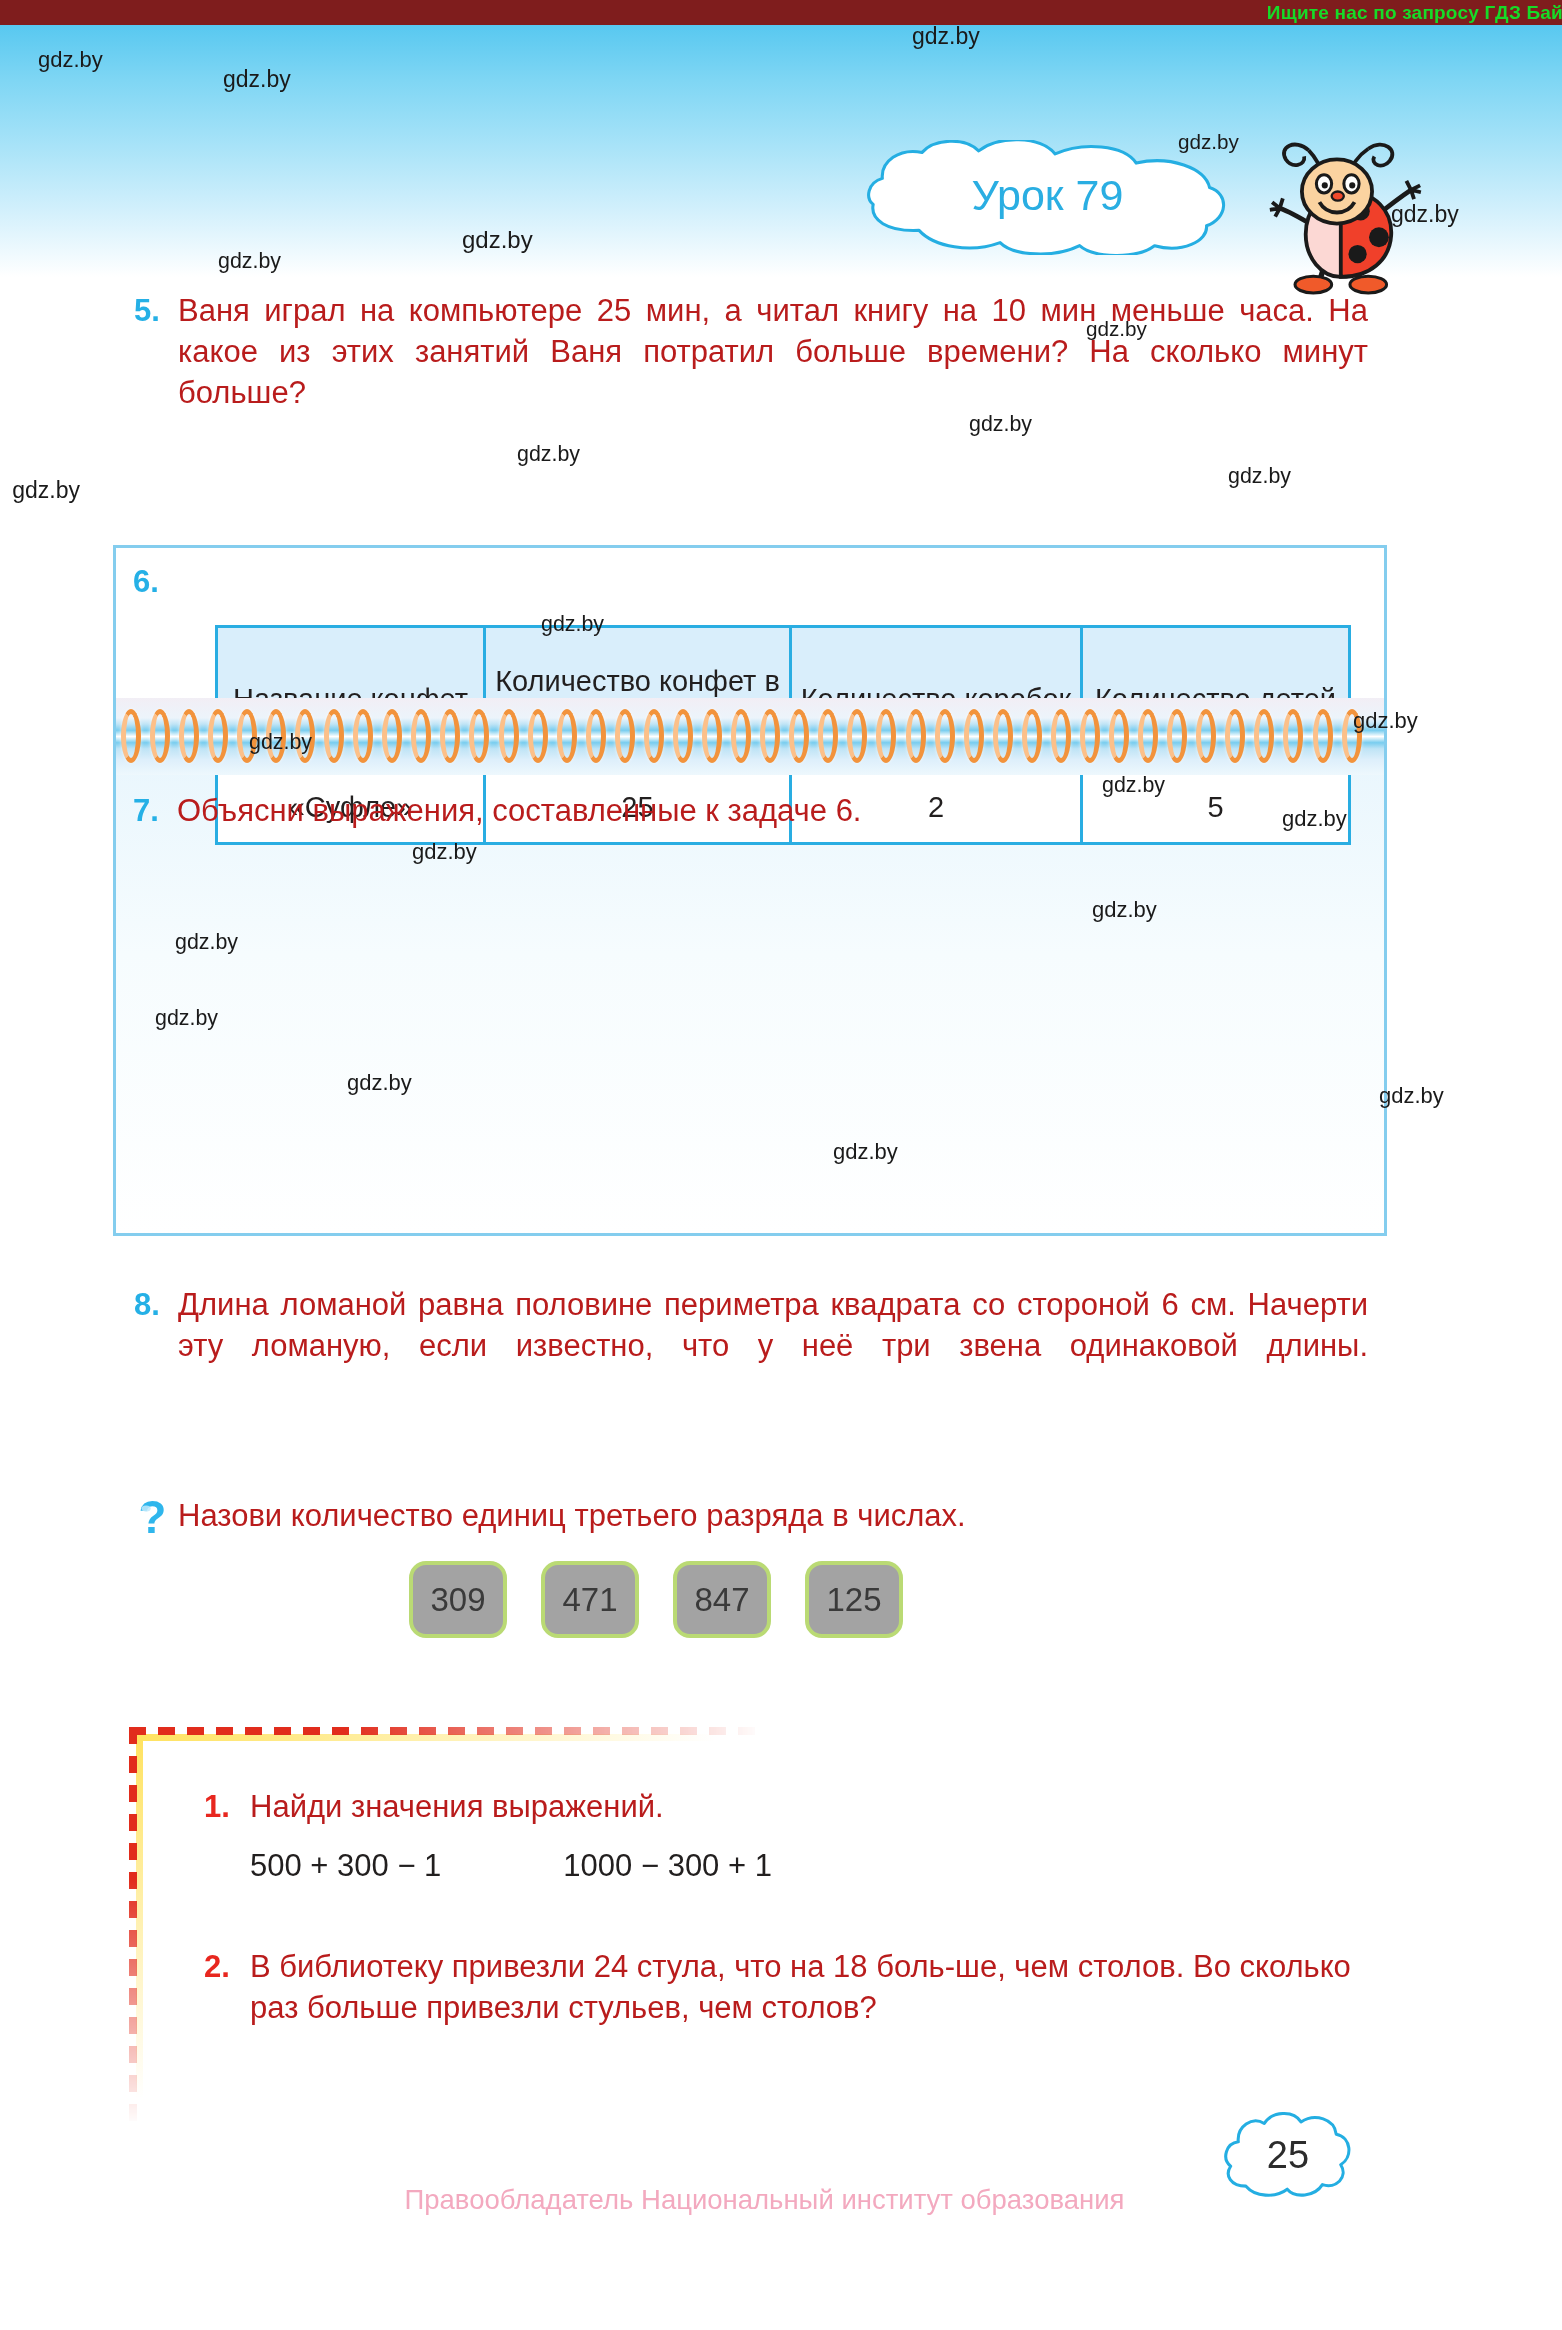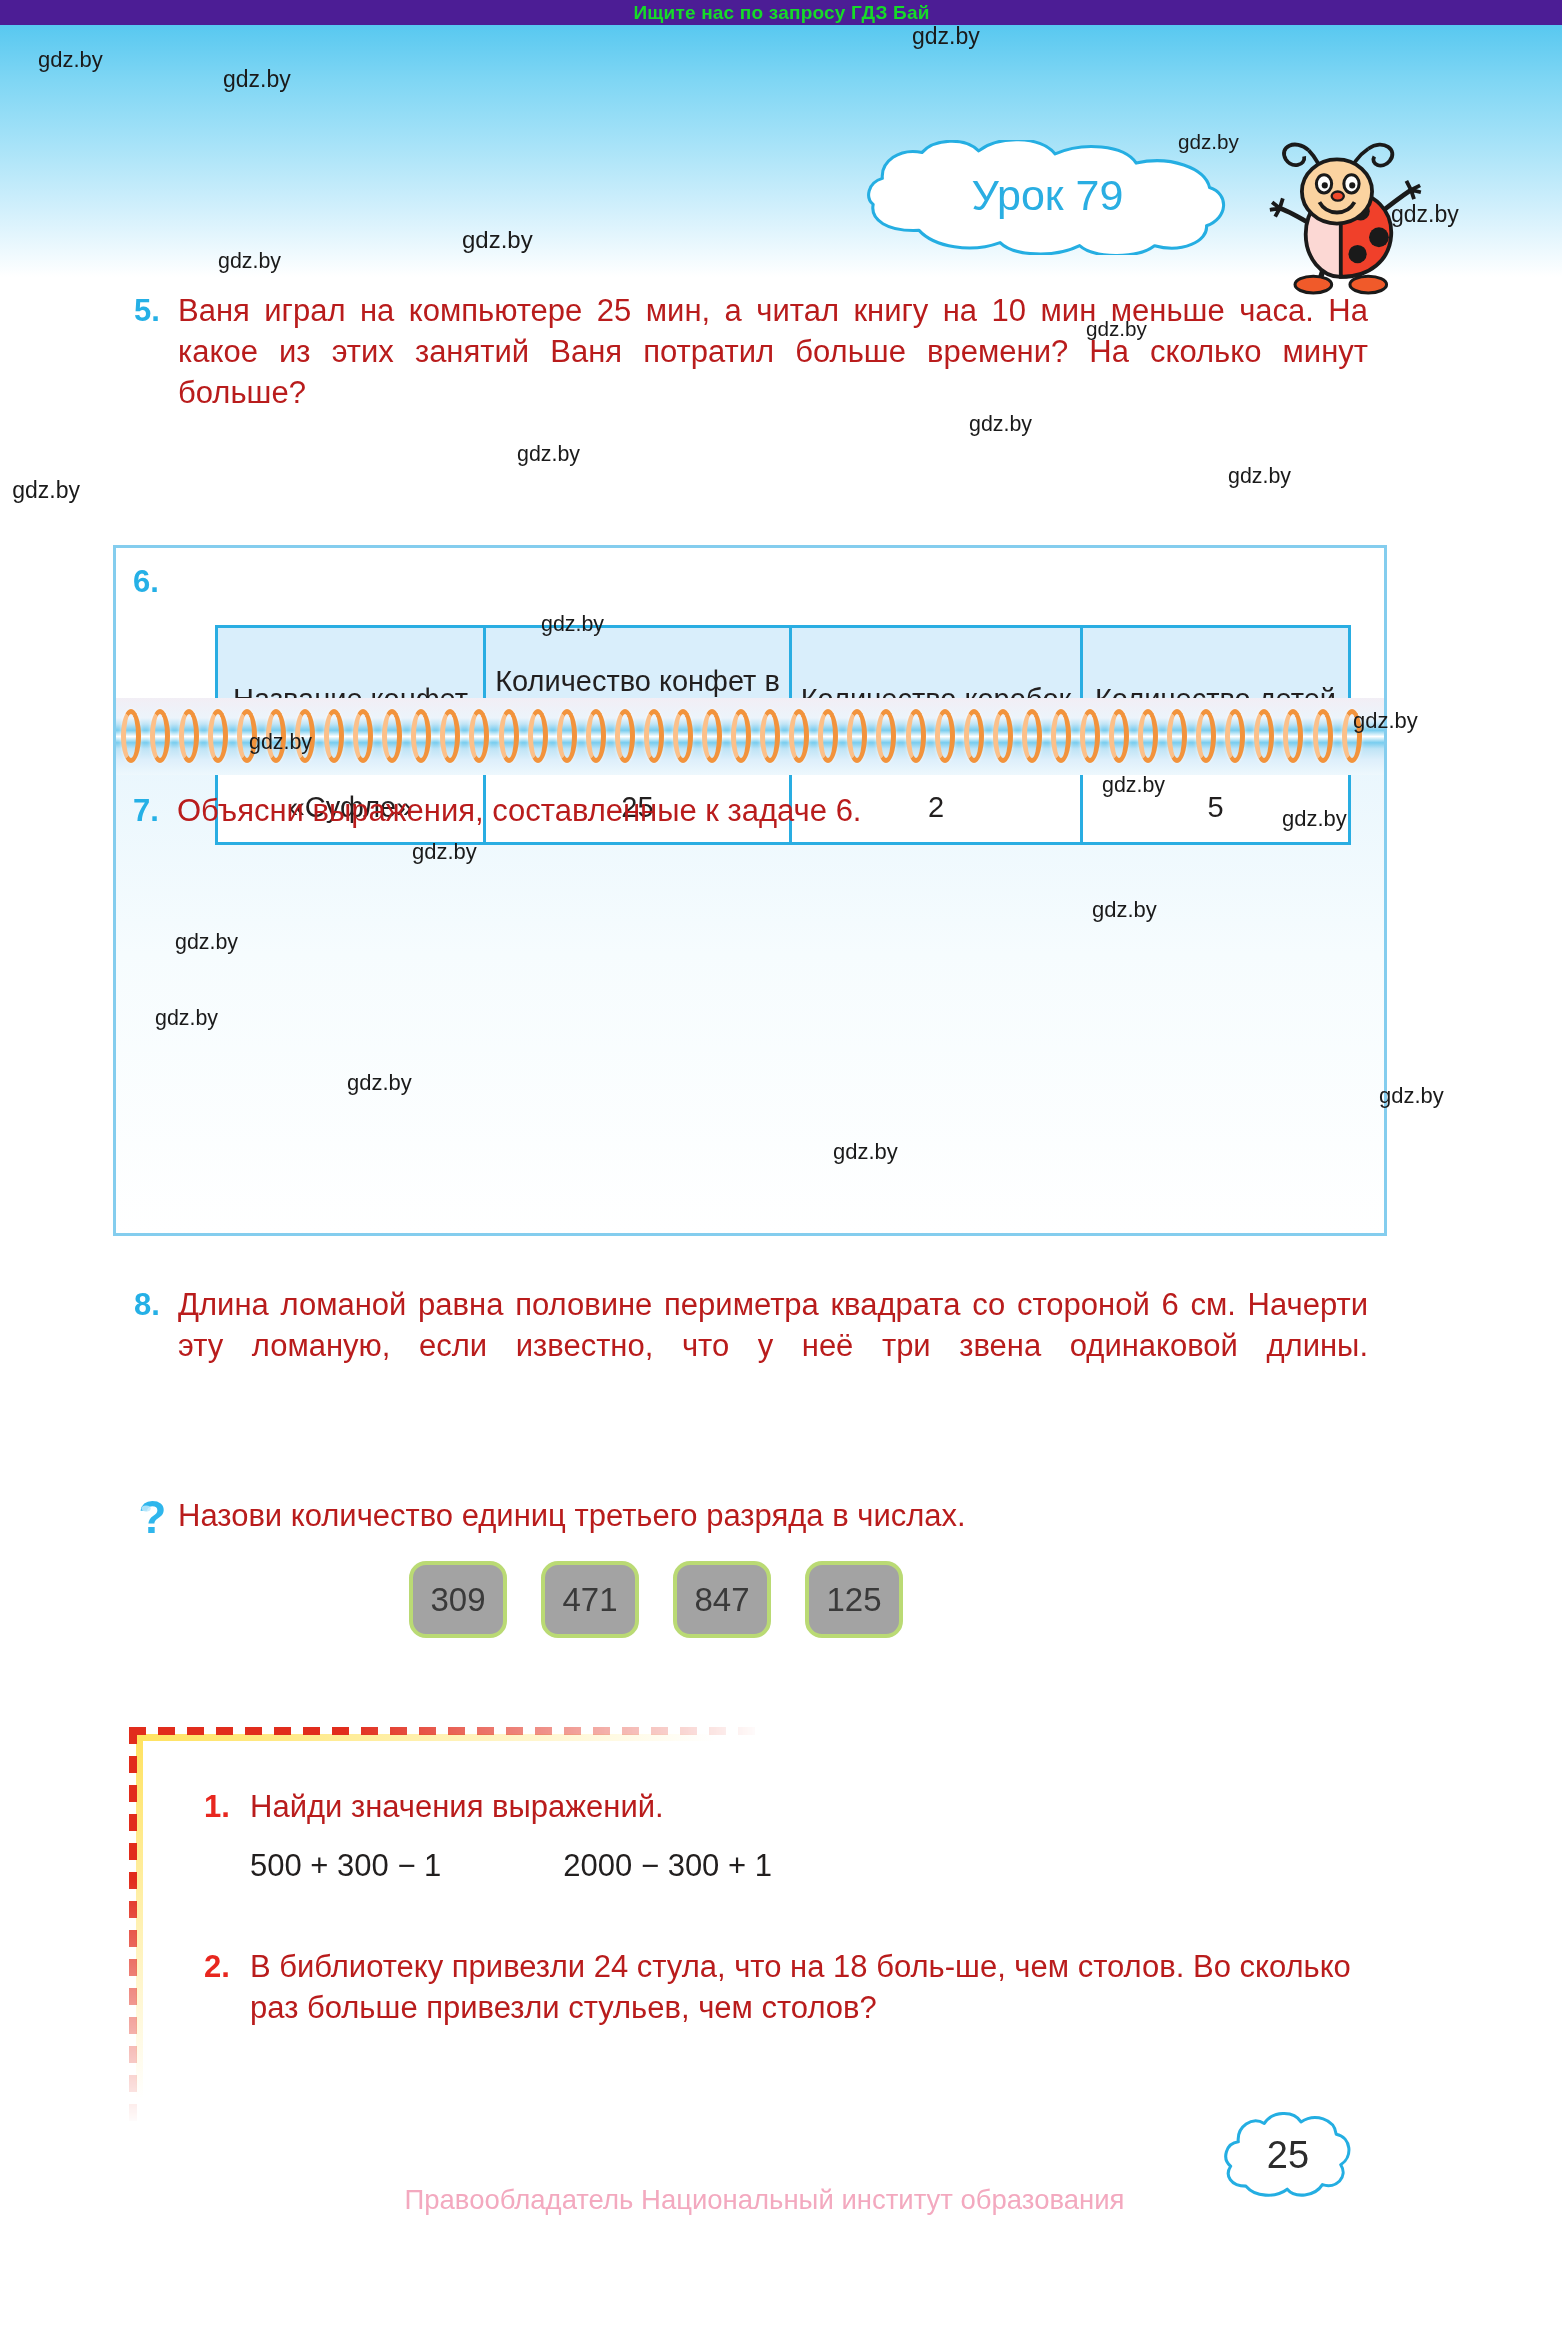--- a/index.html
+++ b/index.html
@@ -20,22 +20,22 @@
   }
 
   
   #promo-bar {
     position: absolute;
     top: 0; left: 0;
     width: 1563px;
     height: 25px;
     display: flex;
     align-items: center;
-    justify-content: center;
-    background: #4c1d95;
+    justify-content: flex-end;
+    background: #7f1d1d;
   }
   #promo-text {
     color: #16db28;
     font-size: 19px;
     font-weight: bold;
     font-family: "Liberation Sans", sans-serif;
     letter-spacing: 0.2px;
   }
 
   
@@ -527,21 +527,21 @@
     <div id="hw-dash-top"></div>
     <div id="hw-dash-left"></div>
 
     <div id="hw1">
       <span class="ex-num red">1.</span>
       <span class="ex-body">Найди значения выражений.</span>
     </div>
 
     <div id="hw-exprs">
       <span>500 + 300 − 1</span>
-      <span>2000 − 300 + 1</span>
+      <span>1000 − 300 + 1</span>
     </div>
 
     <div id="hw2">
       <span class="ex-num red">2.</span>
       <span class="ex-body">В библиотеку привезли 24 стула, что на 18 боль-ше, чем столов. Во сколько раз больше привезли стульев, чем столов?</span>
     </div>
   </div>
 
   <div id="page-cloud">
     <svg width="130" height="96" viewBox="0 0 170 125">

